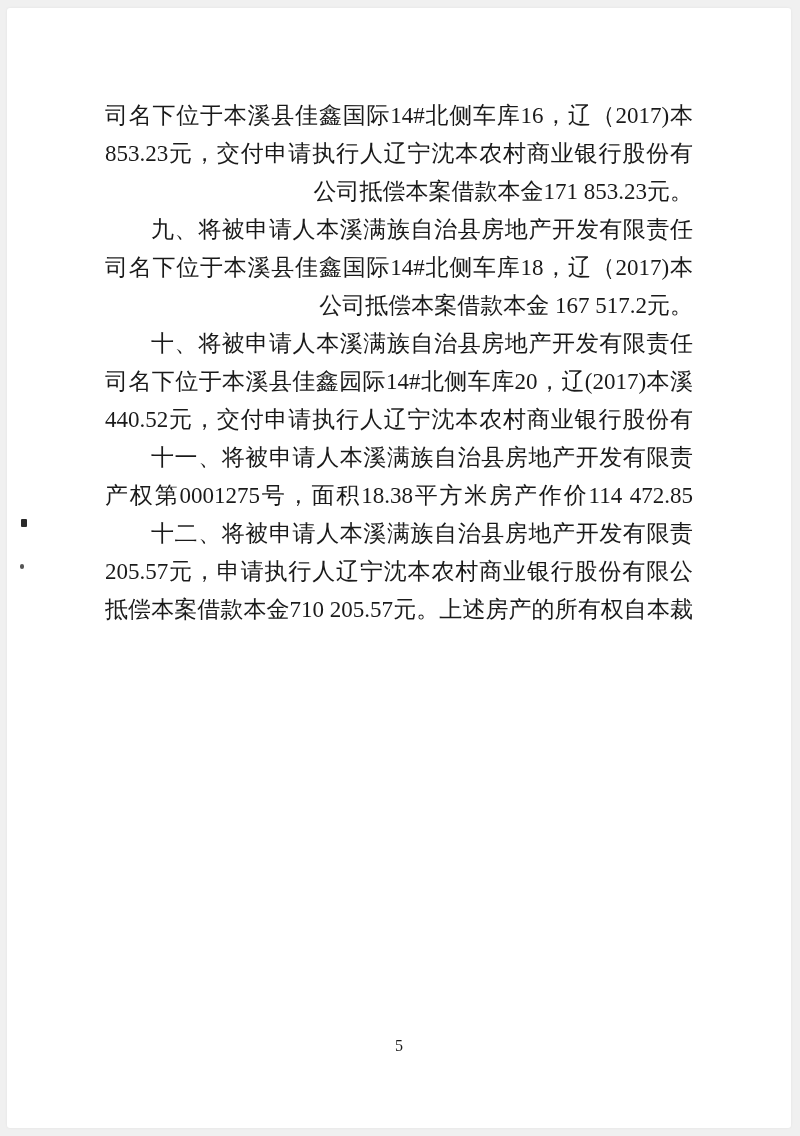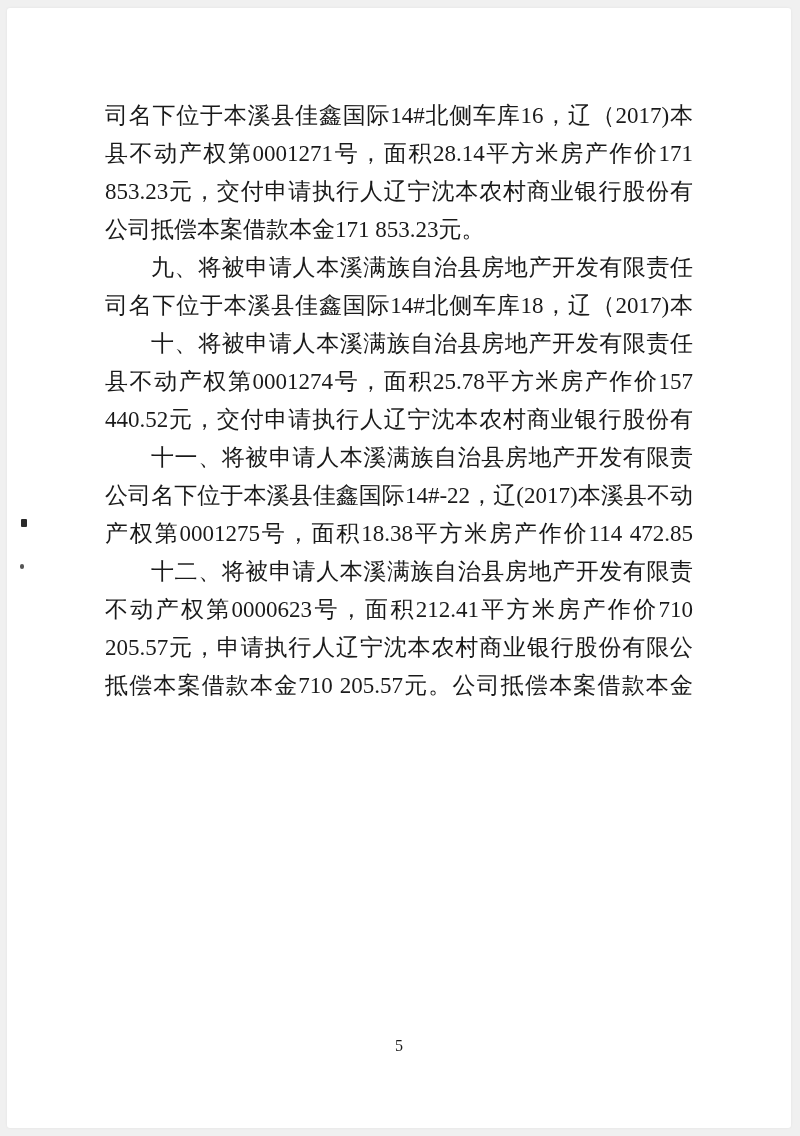--- a/index.html
+++ b/index.html
@@ -25,21 +25,21 @@
   .body-text{
     position:absolute;left:98px;top:89px;
     width:588px;
     color:var(--text);
     font-size:23px;
   }
   .line{
     height:38px;
     line-height:38px;
     overflow:hidden;
-    text-align:left;
+    text-align:right;
     white-space:nowrap;
   }
   .line.fill{
     text-align:justify;
     text-align-last:justify;
     white-space:normal;
   }
   .line.indent{
     padding-left:46px;
   }
@@ -57,32 +57,30 @@
   }
   .speck.s1{left:14px;top:511px;width:6px;height:8px;border-radius:1px;}
   .speck.s2{left:13px;top:556px;width:4px;height:5px;border-radius:2px;background:#555;}
 </style>
 </head>
 <body>
 
 <div class="page">
   <div class="body-text">
       <div class="line fill">司名下位于本溪县佳鑫国际14#北侧车库16，辽（2017)本溪</div>
-      <div class="line fill">县不动产权第0001271号，面积28.14平方米房产作价171</div>
       <div class="line fill">853.23元，交付申请执行人辽宁沈本农村商业银行股份有限</div>
       <div class="line">公司抵偿本案借款本金171 853.23元。</div>
       <div class="line indent fill">九、将被申请人本溪满族自治县房地产开发有限责任公</div>
       <div class="line fill">司名下位于本溪县佳鑫国际14#北侧车库18，辽（2017)本溪</div>
+      <div class="line">公司抵偿本案借款本金 167 517.2元。</div>
       <div class="line indent fill">十、将被申请人本溪满族自治县房地产开发有限责任公</div>
-      <div class="line fill">县不动产权第0001274号，面积25.78平方米房产作价157</div>
+      <div class="line fill">司名下位于本溪县佳鑫园际14#北侧车库20，辽(2017)本溪</div>
       <div class="line fill">440.52元，交付申请执行人辽宁沈本农村商业银行股份有限</div>
       <div class="line indent fill">十一、将被申请人本溪满族自治县房地产开发有限责任</div>
-      <div class="line fill">公司名下位于本溪县佳鑫国际14#-22，辽(2017)本溪县不动</div>
       <div class="line fill">产权第0001275号，面积18.38平方米房产作价114 472.85元，</div>
       <div class="line indent fill">十二、将被申请人本溪满族自治县房地产开发有限责任</div>
-      <div class="line fill">不动产权第0000623号，面积212.41平方米房产作价710</div>
       <div class="line fill">205.57元，申请执行人辽宁沈本农村商业银行股份有限公司</div>
-      <div class="line fill">抵偿本案借款本金710 205.57元。公司抵偿本案借款本金</div>
+      <div class="line fill">抵偿本案借款本金710 205.57元。上述房产的所有权自本裁</div>
     </div>
   <div class="page-number">5</div>
   <div class="speck s1"></div>
   <div class="speck s2"></div>
 </div>
 
 </body></html>

